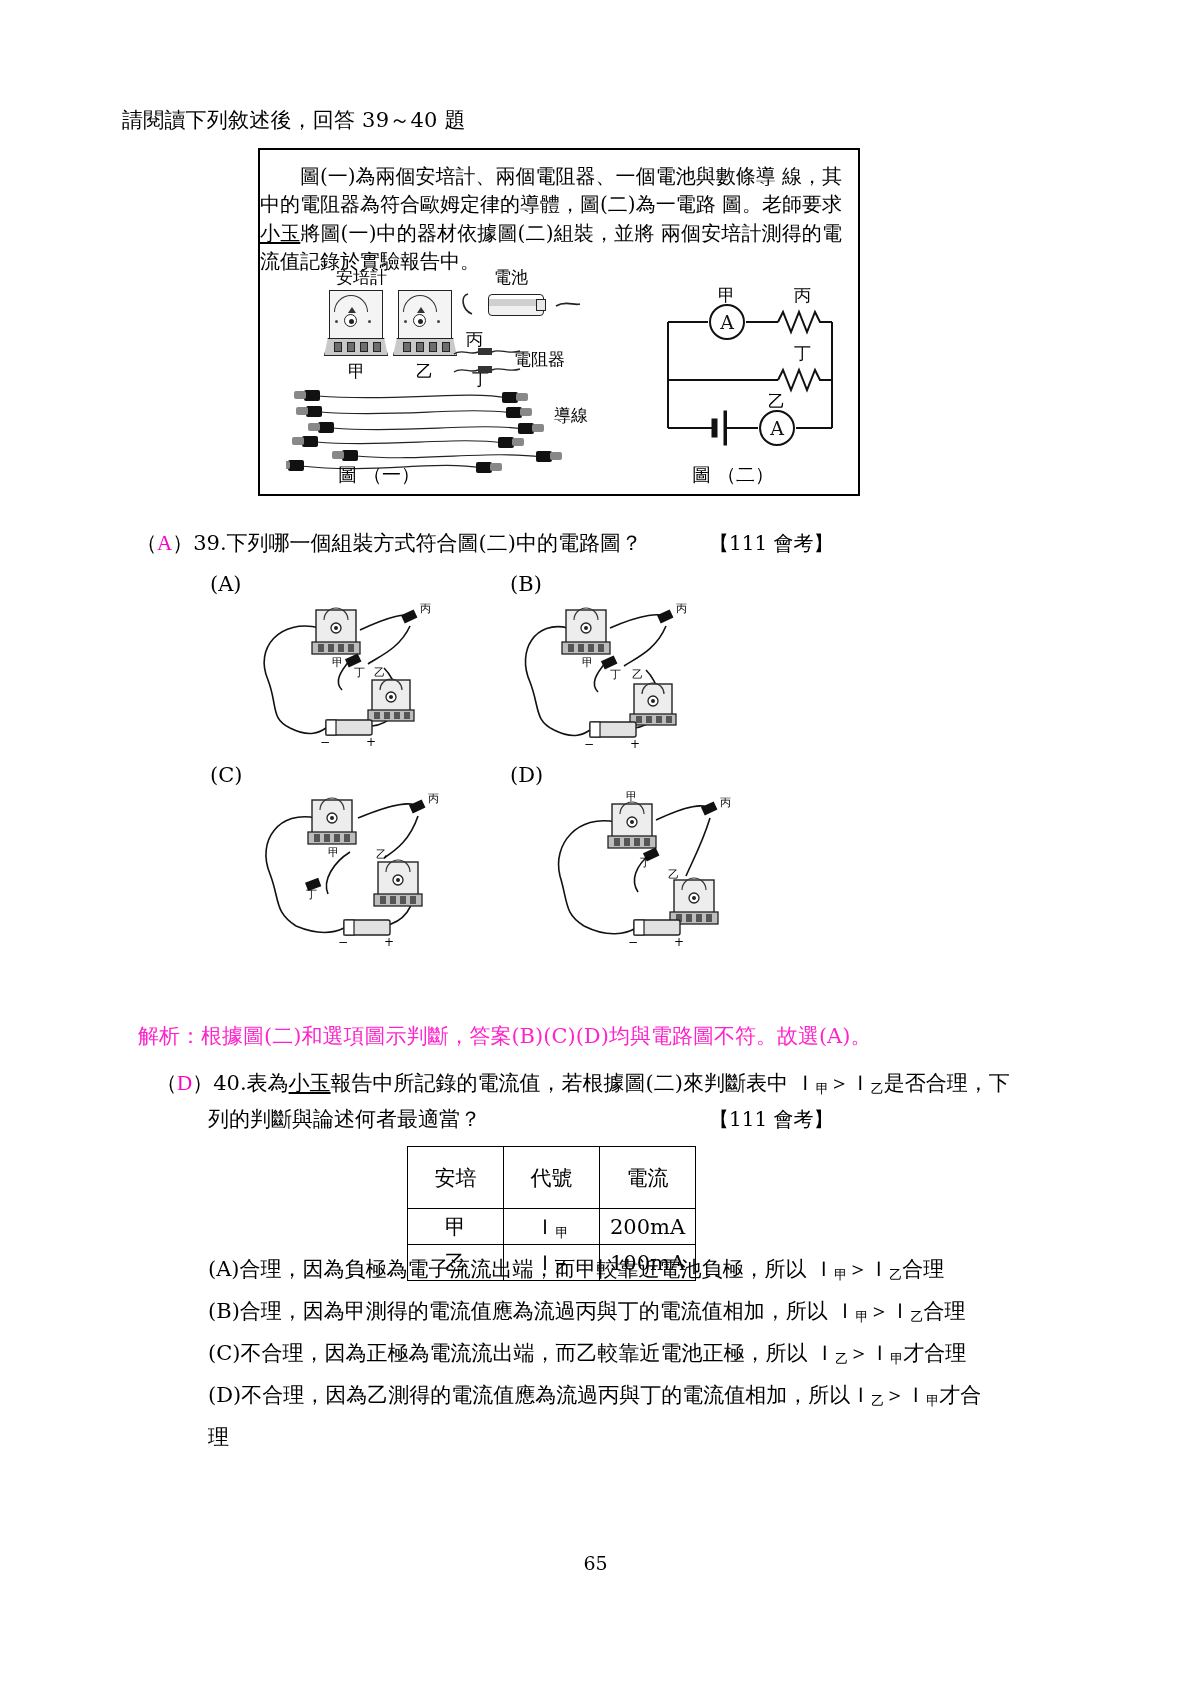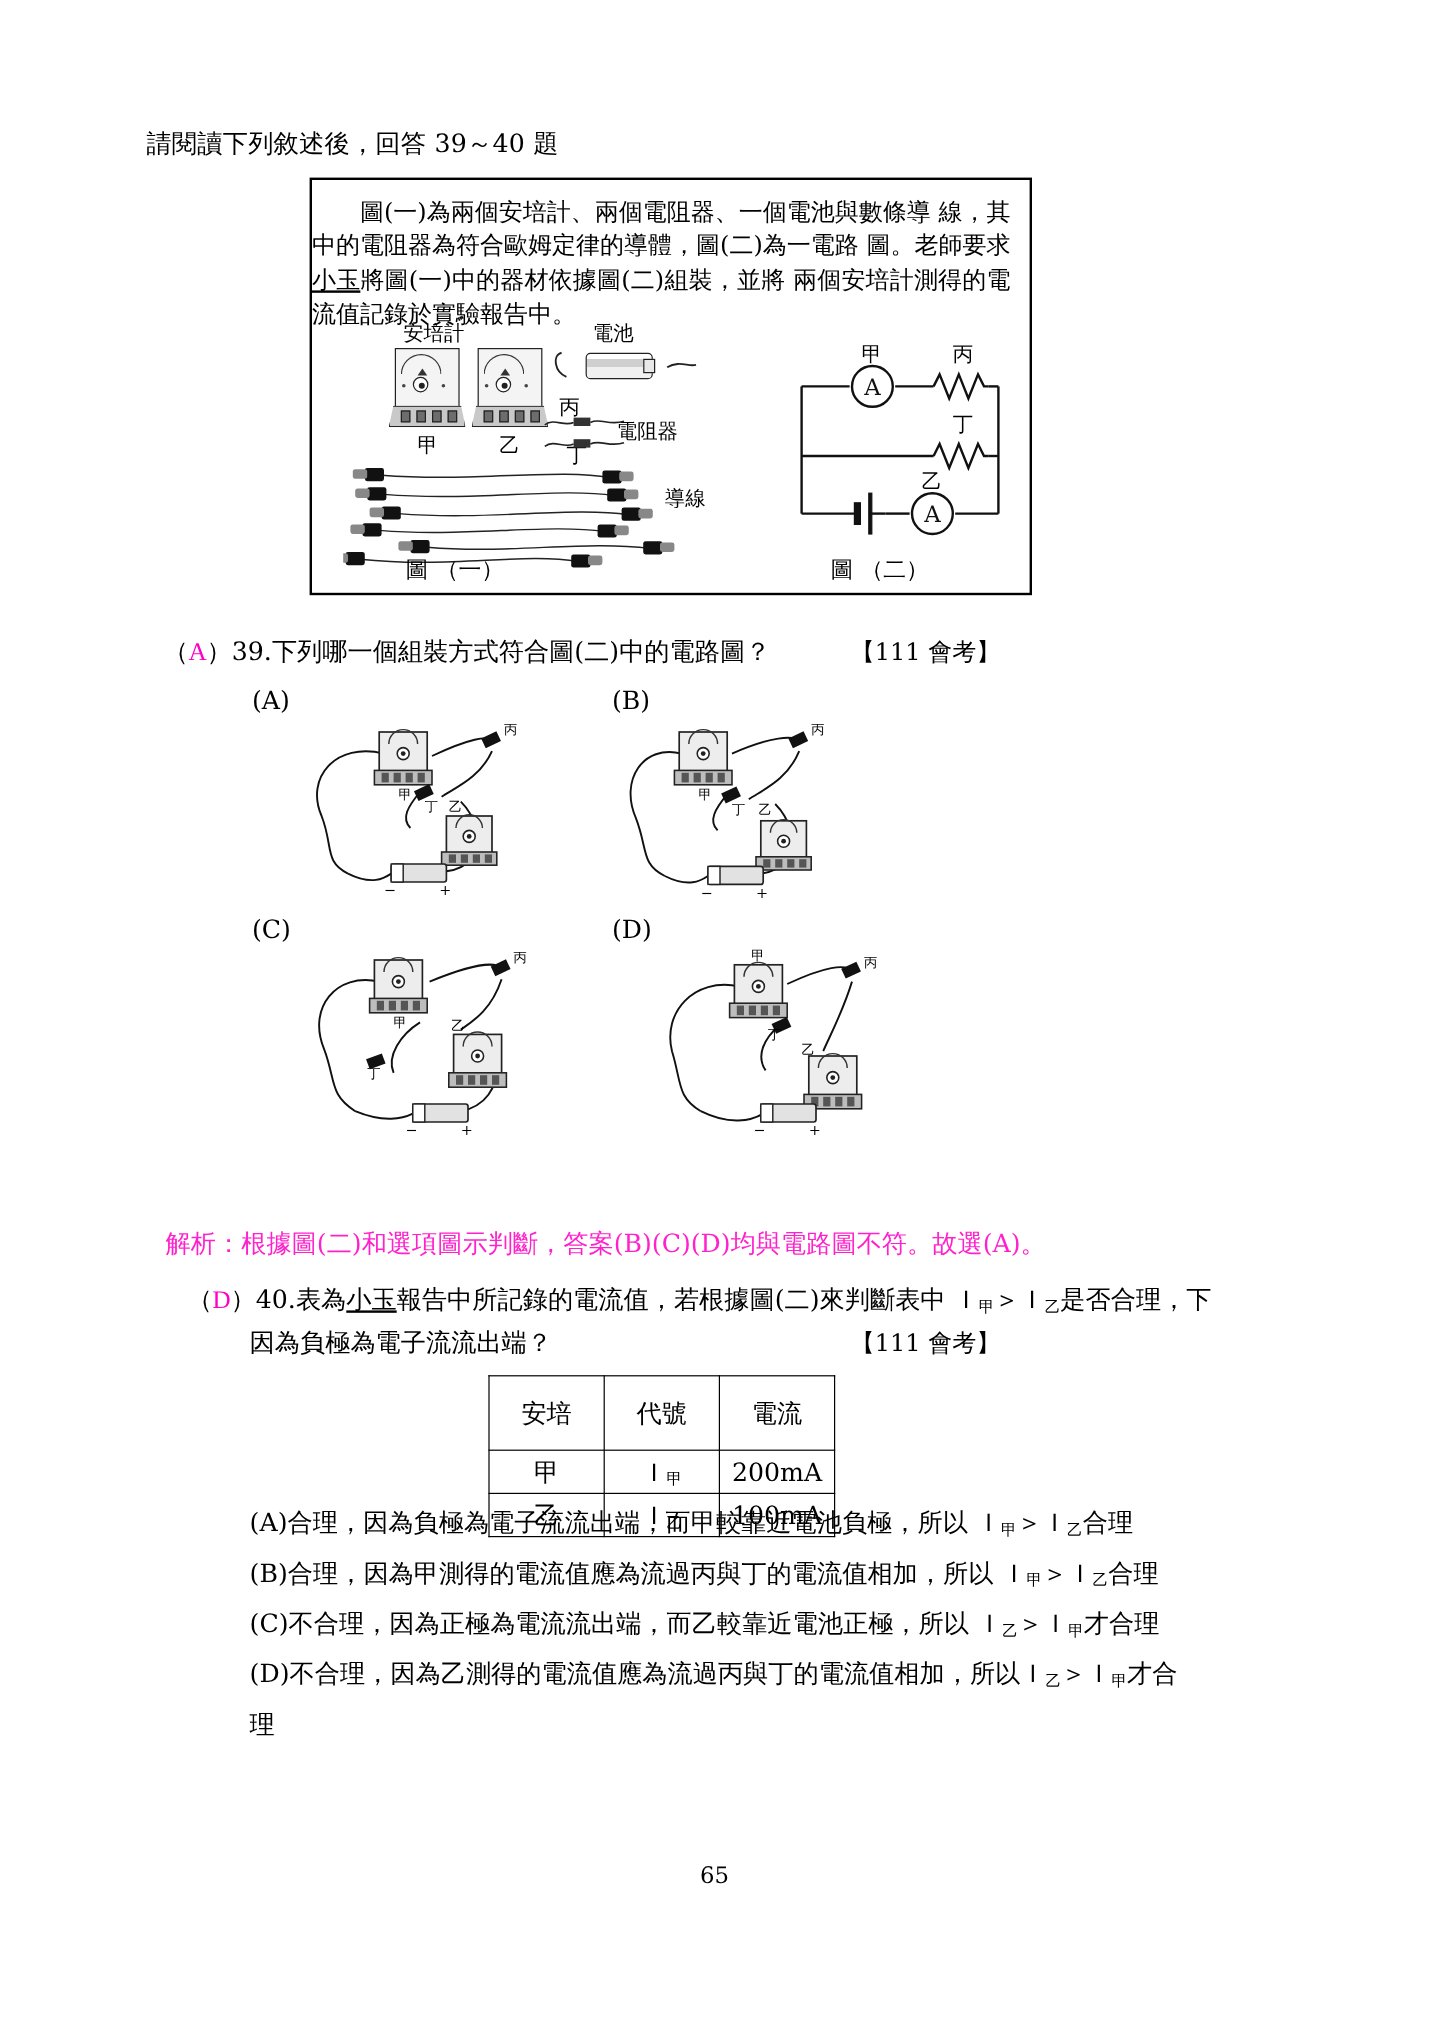--- a/index.html
+++ b/index.html
@@ -570,21 +570,21 @@
       <text x="98" y="158" font-size="12" font-family="DejaVu Serif, serif">−</text>
       <text x="144" y="158" font-size="12" font-family="DejaVu Serif, serif">+</text>
     </svg>
   </div>
 
   <div class="explain">解析：根據圖(二)和選項圖示判斷，答案(B)(C)(D)均與電路圖不符。故選(A)。</div>
 
   <div class="qline" style="left:136px; top:1068px;margin-left:20px;">
     <span>（</span><span class="ansmark">D</span><span>）</span><span>40.</span><span>表為</span><span class="u">小玉</span><span>報告中所記錄的電流值，若根據圖(二)來判斷表中 Ｉ</span><sub class="cn">甲</sub><span>＞Ｉ</span><sub class="cn">乙</sub><span>是否合理，下</span>
   </div>
-  <div class="qline" style="left:208px; top:1104px;">因為負極為電子流流出端？</div>
+  <div class="qline" style="left:208px; top:1104px;">列的判斷與論述何者最適當？</div>
   <div class="qline tag" style="left:709px; top:1104px;">【111 會考】</div>
 
   <table class="data">
     <tbody>
         <tr>
       <td class="hdr">安培</td>
       <td class="hdr">代號</td>
       <td class="hdr">電流</td>
     </tr>
     <tr>

